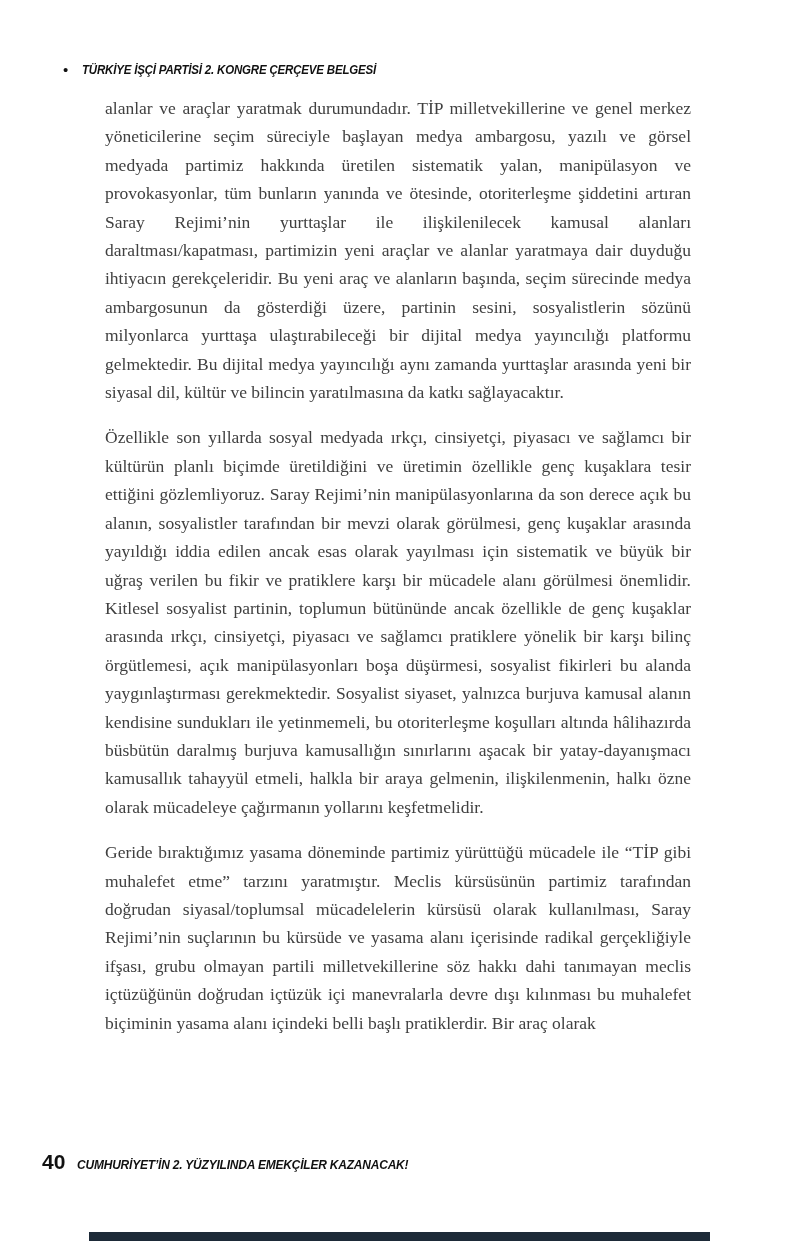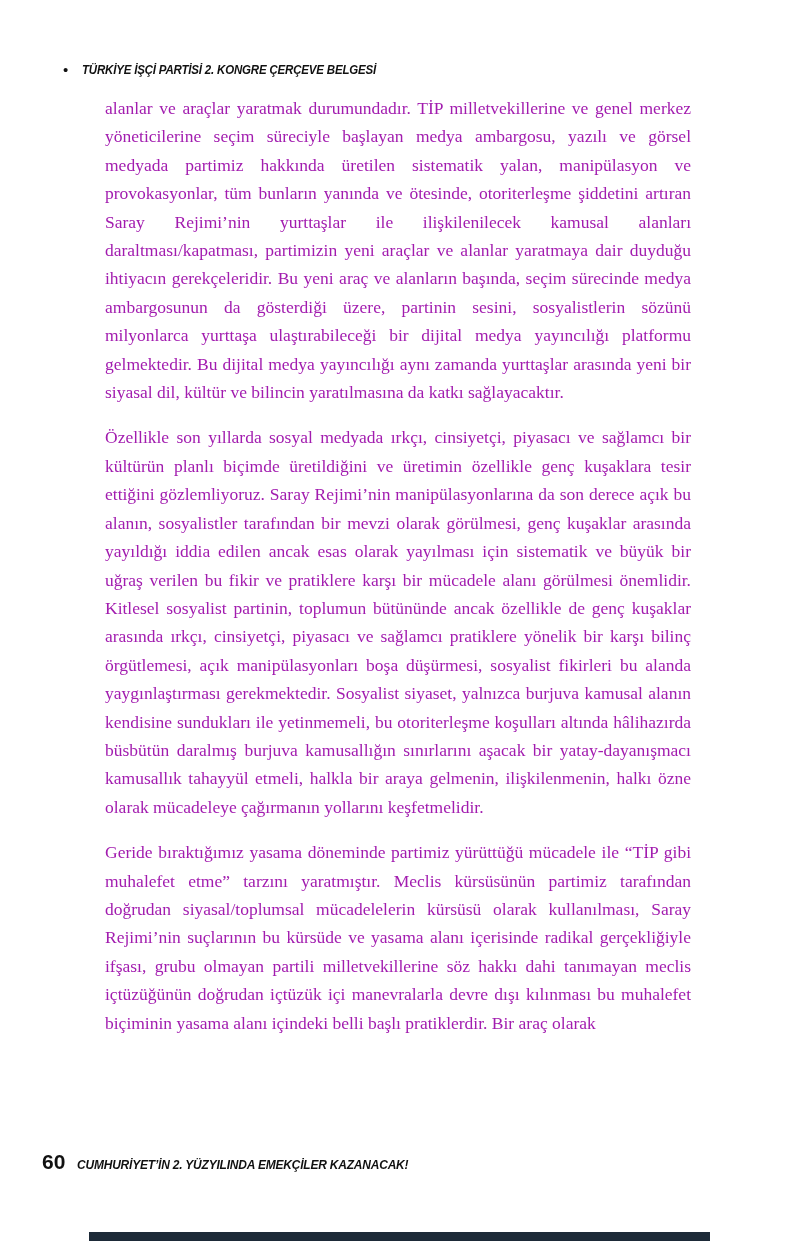--- a/index.html
+++ b/index.html
@@ -47,21 +47,21 @@
 
   
   .body-text {
     position: absolute;
     top: 94px;
     left: 105px;
     width: 586px;
     font-size: 17.5px;
     line-height: 28.4px;
     text-align: justify;
-    color: #a21caf;
+    color: #404040;
   }
   .body-text p {
     margin: 0 0 17px 0;
   }
 
   
   .doc-footer {
     position: absolute;
     top: 1150px;
     left: 42px;
@@ -108,19 +108,19 @@
     <span class="header-title">TÜRKİYE İŞÇİ PARTİSİ 2. KONGRE ÇERÇEVE BELGESİ</span>
   </header>
 
   <main class="body-text">
     <p>alanlar ve araçlar yaratmak durumundadır. TİP milletvekillerine ve genel merkez yöneticilerine seçim süreciyle başlayan medya ambargosu, yazılı ve görsel medyada partimiz hakkında üretilen sistematik yalan, manipülasyon ve provokasyonlar, tüm bunların yanında ve ötesinde, otoriterleşme şiddetini artıran Saray Rejimi’nin yurttaşlar ile ilişkilenilecek kamusal alanları daraltması/kapatması, partimizin yeni araçlar ve alanlar yaratmaya dair duyduğu ihtiyacın gerekçeleridir. Bu yeni araç ve alanların başında, seçim sürecinde medya ambargosunun da gösterdiği üzere, partinin sesini, sosyalistlerin sözünü milyonlarca yurttaşa ulaştırabileceği bir dijital medya yayıncılığı platformu gelmektedir. Bu dijital medya yayıncılığı aynı zamanda yurttaşlar arasında yeni bir siyasal dil, kültür ve bilincin yaratılmasına da katkı sağlayacaktır.</p>
     <p>Özellikle son yıllarda sosyal medyada ırkçı, cinsiyetçi, piyasacı ve sağlamcı bir kültürün planlı biçimde üretildiğini ve üretimin özellikle genç kuşaklara tesir ettiğini gözlemliyoruz. Saray Rejimi’nin manipülasyonlarına da son derece açık bu alanın, sosyalistler tarafından bir mevzi olarak görülmesi, genç kuşaklar arasında yayıldığı iddia edilen ancak esas olarak yayılması için sistematik ve büyük bir uğraş verilen bu fikir ve pratiklere karşı bir mücadele alanı görülmesi önemlidir. Kitlesel sosyalist partinin, toplumun bütününde ancak özellikle de genç kuşaklar arasında ırkçı, cinsiyetçi, piyasacı ve sağlamcı pratiklere yönelik bir karşı bilinç örgütlemesi, açık manipülasyonları boşa düşürmesi, sosyalist fikirleri bu alanda yaygınlaştırması gerekmektedir. Sosyalist siyaset, yalnızca burjuva kamusal alanın kendisine sundukları ile yetinmemeli, bu otoriterleşme koşulları altında hâlihazırda büsbütün daralmış burjuva kamusallığın sınırlarını aşacak bir yatay-dayanışmacı kamusallık tahayyül etmeli, halkla bir araya gelmenin, ilişkilenmenin, halkı özne olarak mücadeleye çağırmanın yollarını keşfetmelidir.</p>
     <p>Geride bıraktığımız yasama döneminde partimiz yürüttüğü mücadele ile “TİP gibi muhalefet etme” tarzını yaratmıştır. Meclis kürsüsünün partimiz tarafından doğrudan siyasal/toplumsal mücadelelerin kürsüsü olarak kullanılması, Saray Rejimi’nin suçlarının bu kürsüde ve yasama alanı içerisinde radikal gerçekliğiyle ifşası, grubu olmayan partili milletvekillerine söz hakkı dahi tanımayan meclis içtüzüğünün doğrudan içtüzük içi manevralarla devre dışı kılınması bu muhalefet biçiminin yasama alanı içindeki belli başlı pratiklerdir. Bir araç olarak</p>
   </main>
 
   <footer class="doc-footer">
-    <span class="page-number">60</span>
+    <span class="page-number">40</span>
     <span class="footer-title">CUMHURİYET’İN 2. YÜZYILINDA EMEKÇİLER KAZANACAK!</span>
   </footer>
 
   <div class="bottom-bar"></div>
 
 </div>
 
 </body></html>

